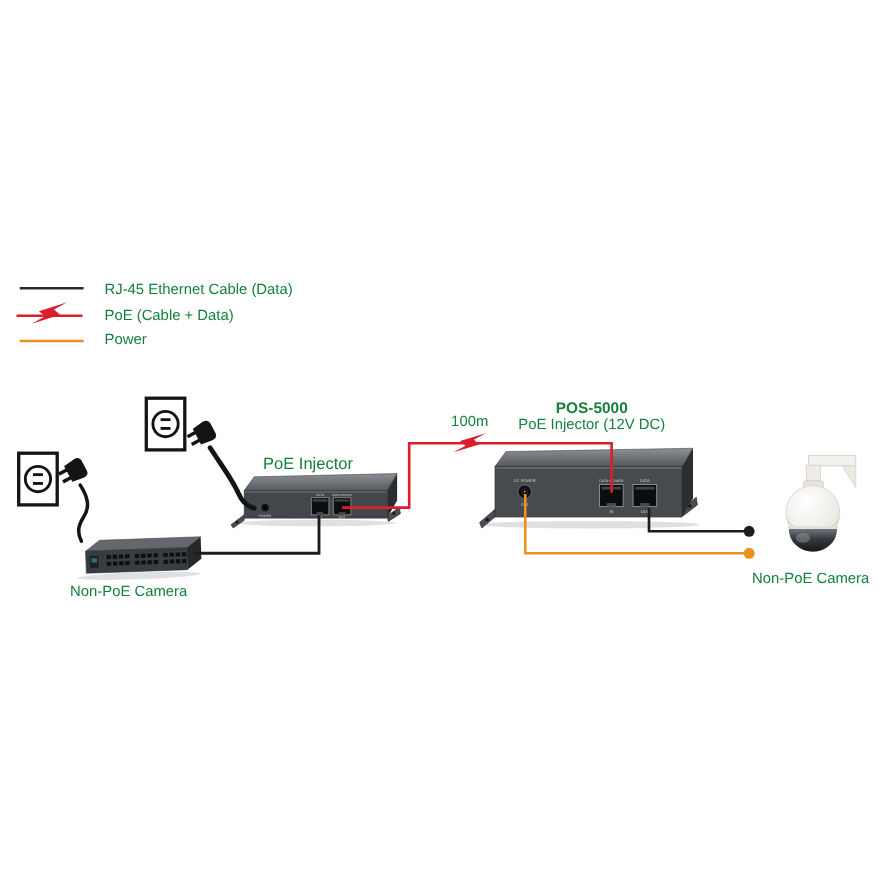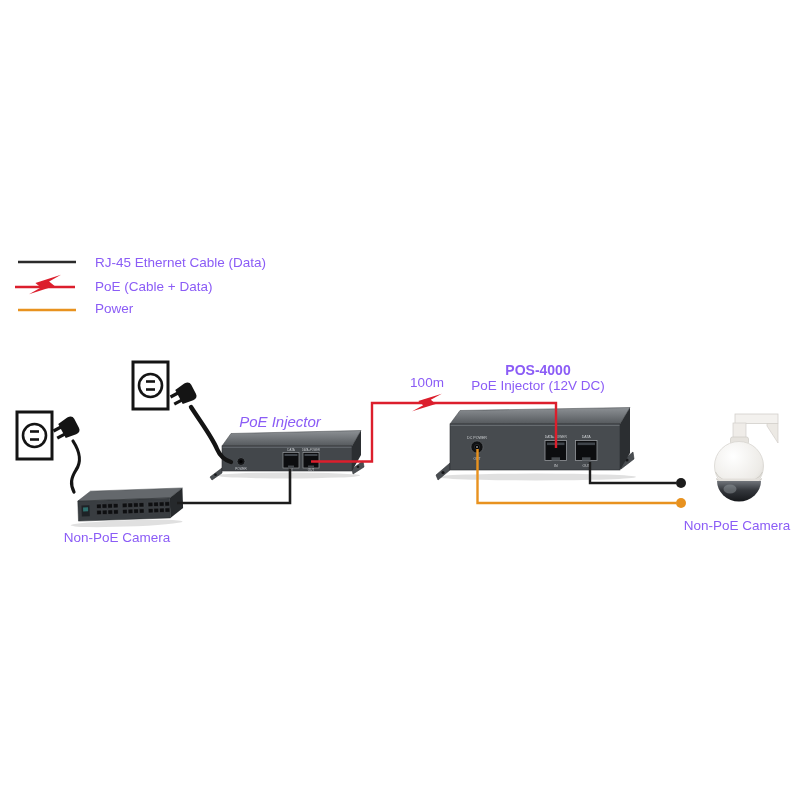--- a/index.html
+++ b/index.html
@@ -1,21 +1,21 @@
 <!DOCTYPE html>
 <html><head>
 <meta charset="utf-8">
 <style>
   html,body{margin:0;padding:0;background:#fff;}
   #canvas{position:relative;width:800px;height:800px;background:#fff;overflow:hidden;
           font-family:"Liberation Sans",sans-serif;color:#3e3a36;}
   #diagram-svg{position:absolute;left:0;top:0;font-family:"Liberation Sans",sans-serif;}
-  .lbl{position:absolute;white-space:nowrap;font-size:13.5px;color:#8b5cf6;}
+  .lbl{position:absolute;white-space:nowrap;font-size:13.5px;color:#15803d;}
   .lbl.center{transform:translateX(-50%);}
-  .lbl.title{font-size:15px;font-style:italic;}
+  .lbl.title{font-size:15px;}
   .lbl.model{font-size:14px;font-weight:bold;}
 </style>
 </head>
 <body>
 
 <div id="canvas">
 
 <svg id="diagram-svg" width="800" height="800" viewBox="0 0 800 800">
   <defs>
     <path id="bolt" d="M-19,7.5 L-5,2.5 L-10,-3.5 L19,-7.5 L5,-2.5 L10,3.5 Z" fill="#dc1e2c"></path>
@@ -187,18 +187,18 @@
   <circle cx="681" cy="483" r="5" fill="#1c1c1c"></circle>
   <circle cx="681" cy="503" r="5" fill="#e8921f"></circle>
 </svg>
 
 <div class="lbl" style="left:95px;top:255px">RJ-45 Ethernet Cable (Data)</div>
 <div class="lbl" style="left:95px;top:279px">PoE (Cable + Data)</div>
 <div class="lbl" style="left:95px;top:301px">Power</div>
 
 <div class="lbl center title" style="left:280px;top:413px">PoE Injector</div>
 <div class="lbl center" style="left:427px;top:375px">100m</div>
-<div class="lbl center model" style="left:538px;top:362px">POS-4000</div>
+<div class="lbl center model" style="left:538px;top:362px">POS-5000</div>
 <div class="lbl center" style="left:538px;top:378px">PoE Injector (12V DC)</div>
 <div class="lbl center" style="left:117px;top:530px">Non-PoE Camera</div>
 <div class="lbl center" style="left:737px;top:518px">Non-PoE Camera</div>
 
 </div>
 
 </body></html>

